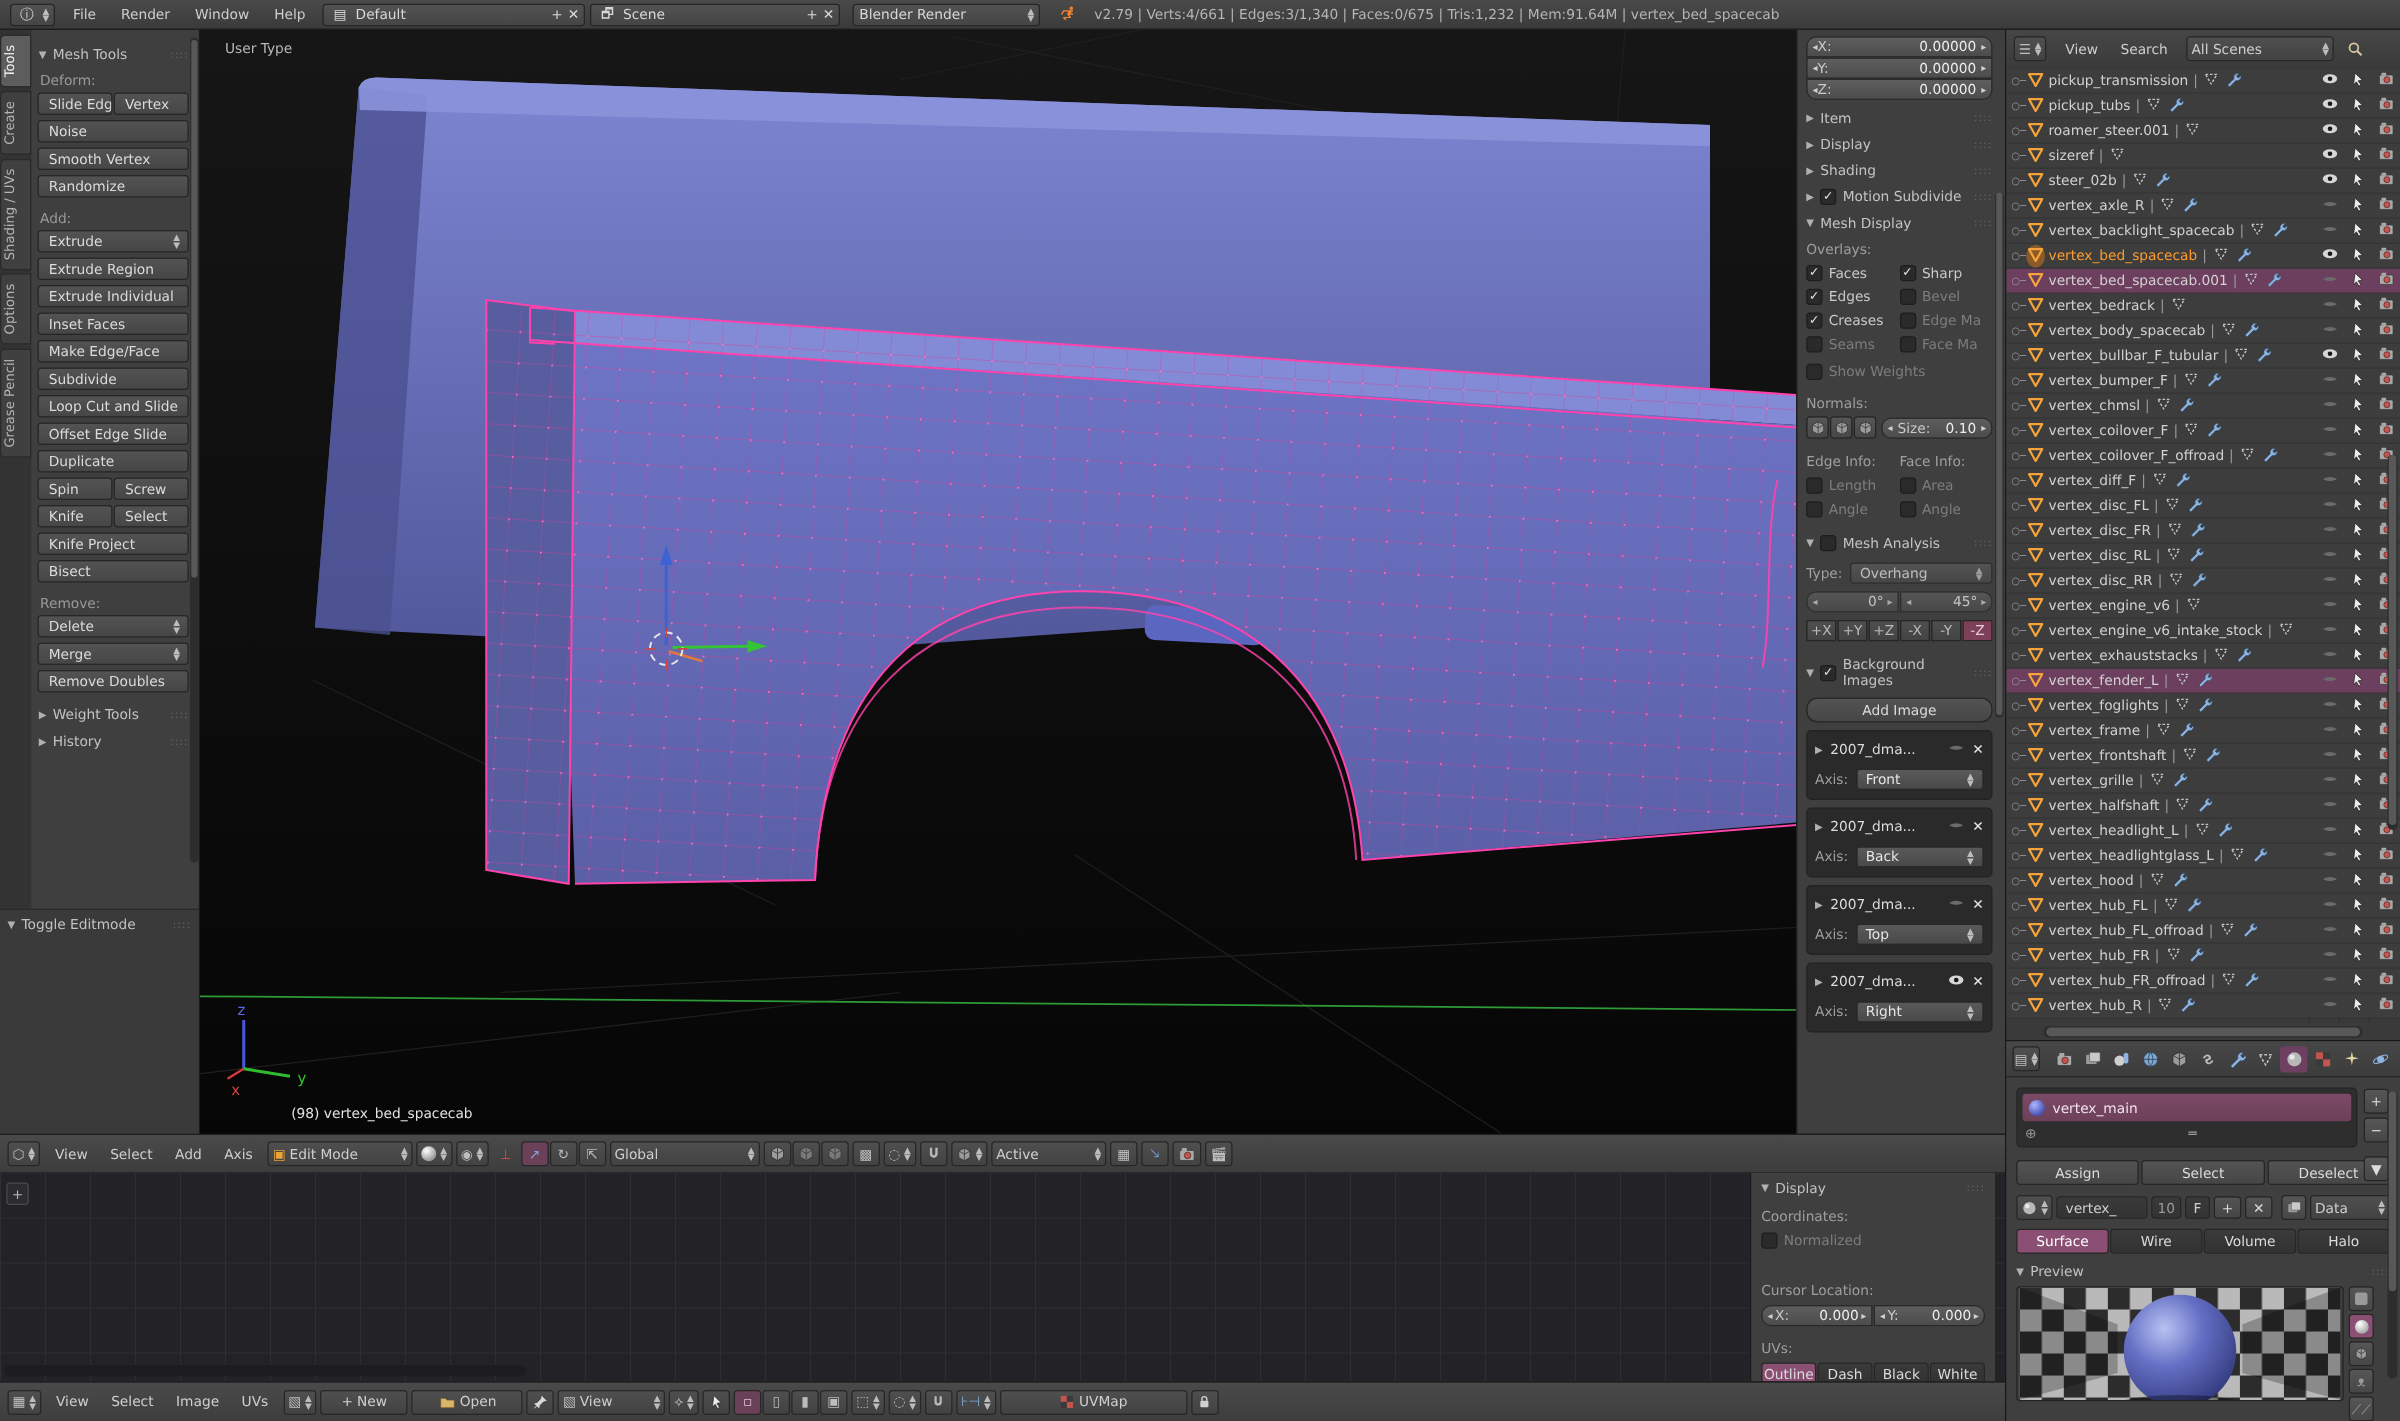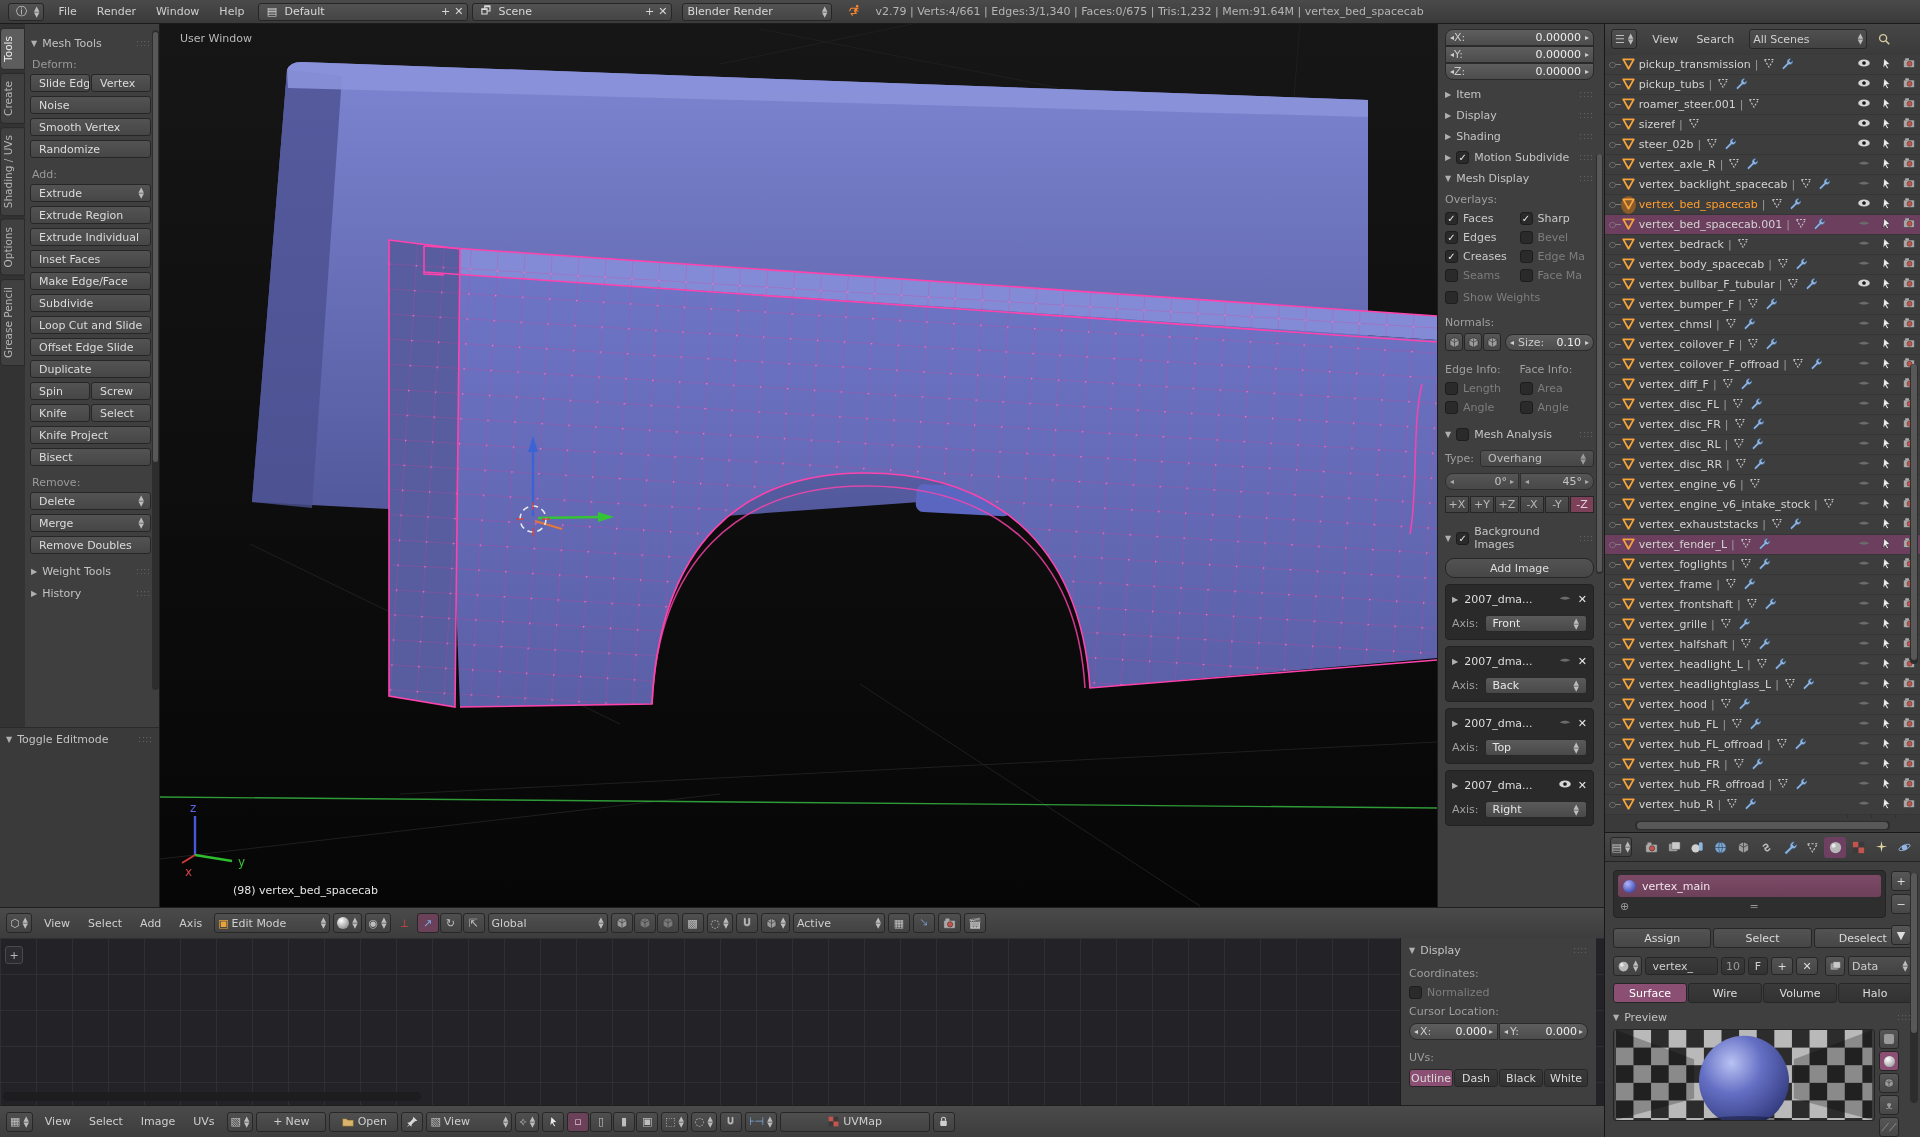--- a/index.html
+++ b/index.html
@@ -337,21 +337,21 @@
 
         <g font-size="12">
           <path d="M35 831 L35 792" stroke="#4a56e0" stroke-width="2.4"></path>
           <path d="M35 831 L72 837" stroke="#2ebd2e" stroke-width="2.4"></path>
           <path d="M35 831 L22 839" stroke="#d03a3a" stroke-width="2"></path>
           <text x="30" y="788" fill="#5c66e8">z</text>
           <text x="78" y="842" fill="#35c435">y</text>
           <text x="25" y="852" fill="#d04545">x</text>
         </g>
       </svg>
-      <span class="ovl" style="left:20px; top:8px">User Window</span>
+      <span class="ovl" style="left:20px; top:8px">User Type</span>
       <span class="ovl" style="left:73px; top:860px; color:#e4e4e4">(98) vertex_bed_spacecab</span>
     </div>
 
     <div id="toolshelf">
       <div id="tabstrip">
           <div class="vtab active">Tools</div>
           <div class="vtab">Create</div>
           <div class="vtab">Shading / UVs</div>
           <div class="vtab">Options</div>
           <div class="vtab">Grease Pencil</div>
@@ -2025,21 +2025,21 @@
       <div class="collhdr" style="margin:0">
         <span class="tri">▼</span>
         <span>Display</span>
         <span class="dots">::::</span>
       </div>
       <div class="label" style="margin-top:10px">Coordinates:</div>
       <div class="chkline dis" style="margin-top:6px; width:100%">
         <span class="chk"></span>
         <span>Normalized</span>
       </div>
-      <div class="label" style="margin-top:6px">Cursor Location:</div>
+      <div class="label" style="margin-top:27px">Cursor Location:</div>
       <div style="display:flex; gap:1px; margin-top:5px">
         <div class="slider" style="flex:1; border-radius:8px 0 0 8px">
           <span class="arr">◂</span>
           <span style="margin-left:2px; color:#c9c9c9">X:</span>
           <span class="val">0.000</span>
           <span class="arr" style="margin-left:2px">▸</span>
         </div>
         <div class="slider" style="flex:1; border-radius:0 8px 8px 0">
           <span class="arr">◂</span>
           <span style="margin-left:2px; color:#c9c9c9">Y:</span>
@@ -2068,21 +2068,21 @@
           <span class="menu">UVs</span>
         </div>
       <div class="hico">
         <span style="color:#bdbdbd">▧</span>
           <span class="stepper">▲<br>▼</span>
       </div>
       <div class="hico" style="width:70px">
         <span>+</span>
           <span>New</span>
       </div>
-      <div class="hico" style="width:69px">
+      <div class="hico" style="width:89px">
         <svg width="14" height="14">
             <use href="#i-folder"></use>
           </svg>
         <span>Open</span>
       </div>
       <div class="hico">
           <svg width="13" height="13">
             <use href="#i-pin"></use>
           </svg>
         </div>

